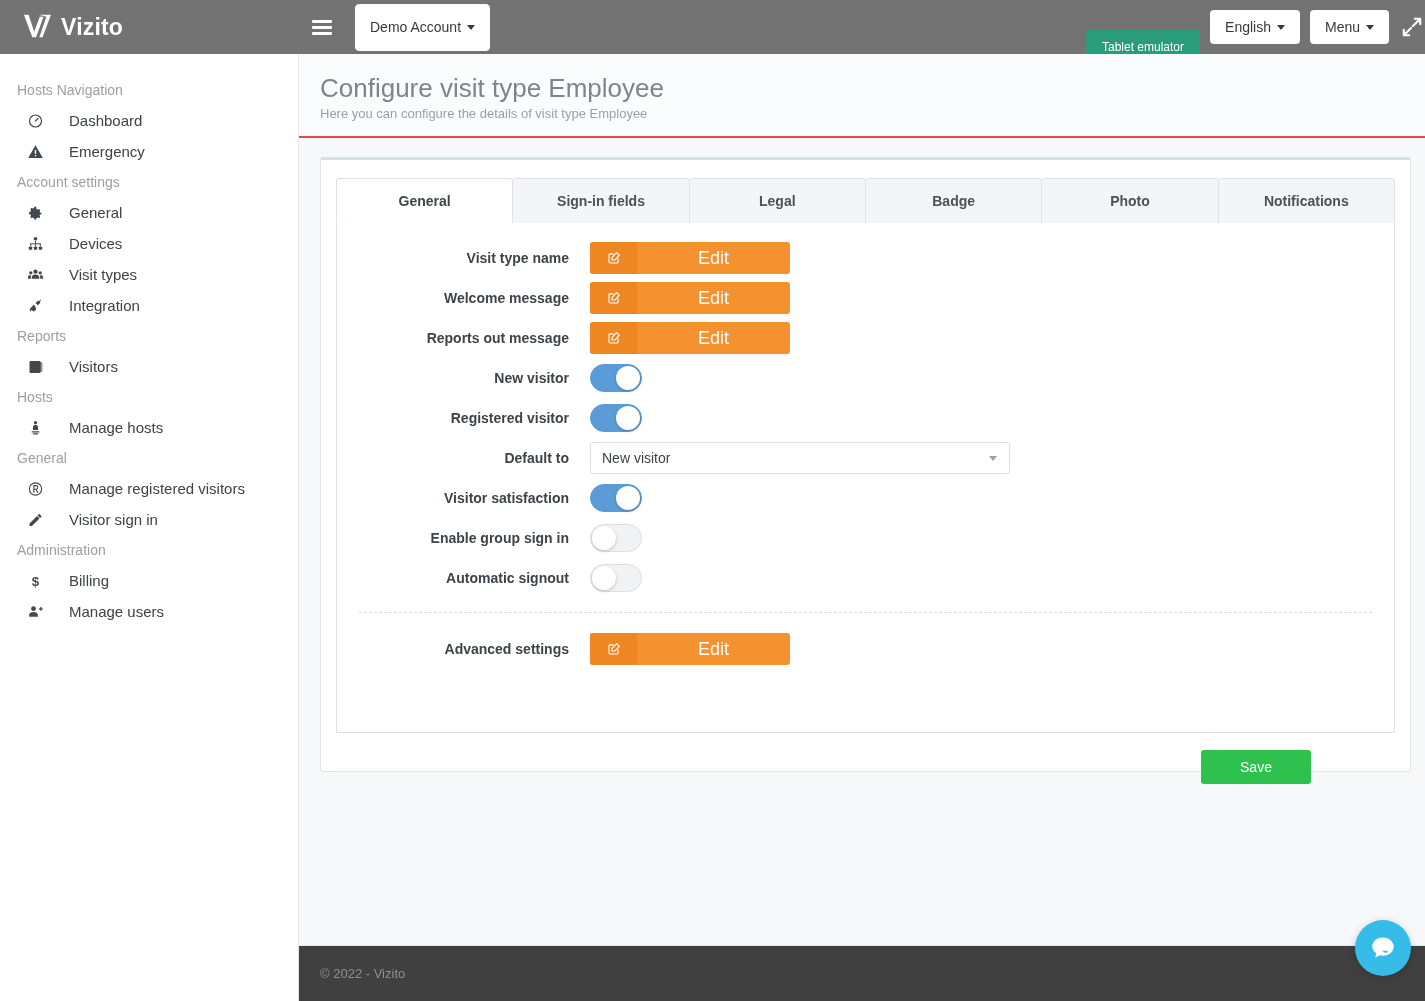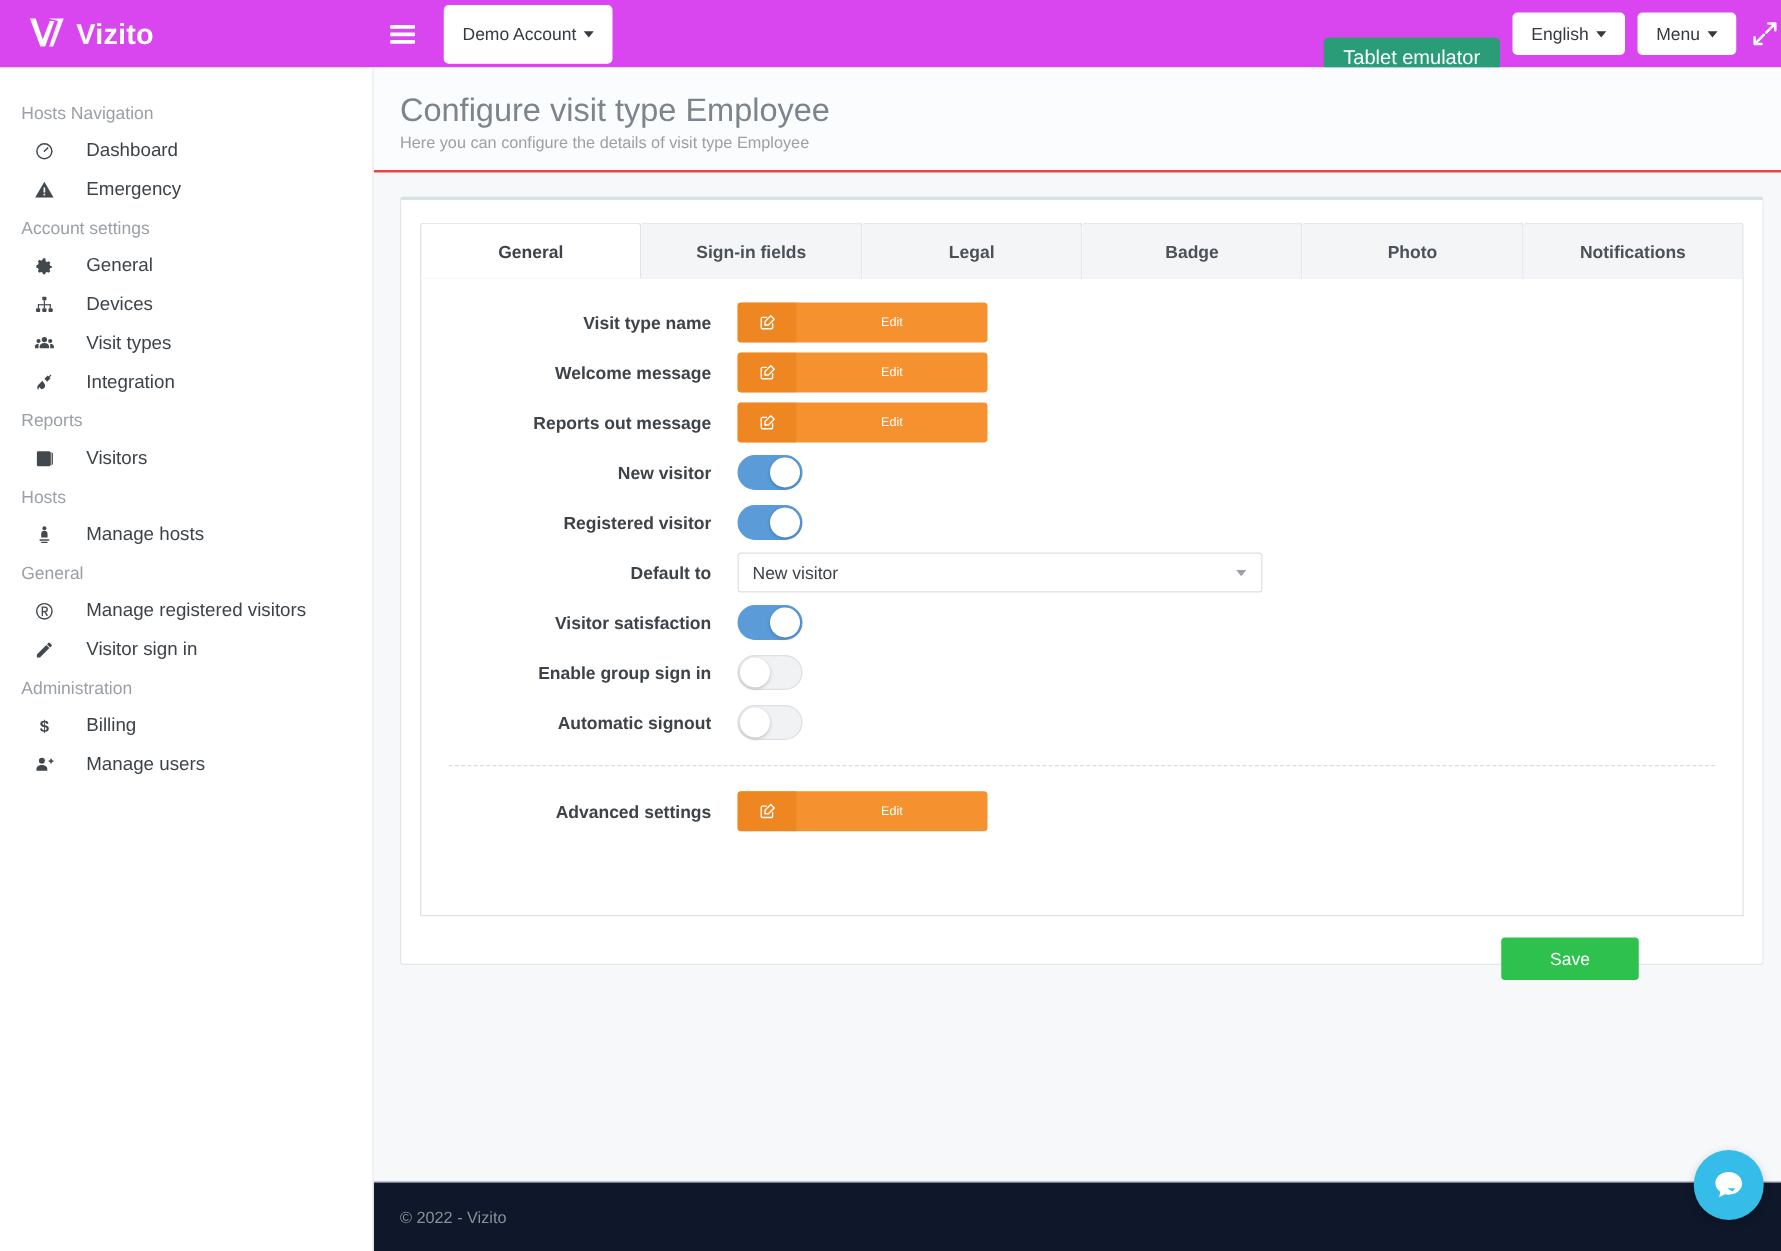--- a/index.html
+++ b/index.html
@@ -7,21 +7,21 @@
     width: 1425px; height: 1001px;
     font-family: "Liberation Sans", sans-serif;
     background: #ffffff;
     overflow: hidden;
   }
 
   
   .topbar {
     position: absolute; top: 0; left: 0;
     width: 1425px; height: 54px;
-    background: #d946ef;
+    background: #737373;
     display: flex; align-items: center;
   }
   .brand {
     width: 300px; height: 54px;
     display: flex; align-items: center; gap: 9px;
     padding-left: 22px;
   }
   .brand-logo { width: 30px; height: 28px; display:block; }
   .brand-text {
     color: #ffffff; font-size: 23px; font-weight: 700;
@@ -55,21 +55,21 @@
   }
   .topbar-right {
     margin-left: auto;
     display: flex; align-items: center; gap: 10px;
     padding-right: 8px;
   }
   .tablet-btn {
     background: #2a9d78; color: #ffffff;
     border: none; border-radius: 4px;
     height: 34px; padding: 0 16px;
-    font-size: 16px; font-family: inherit;
+    font-size: 12px; font-family: inherit;
     cursor: pointer;
     margin-top: 40px;
   }
   .white-btn {
     background: #ffffff; color: #333a40;
     border: none; border-radius: 4px;
     height: 34px; padding: 0 15px;
     font-size: 14px; font-family: inherit;
     display: flex; align-items: center; gap: 6px;
     cursor: pointer;
@@ -200,21 +200,21 @@
   }
   .edit-btn .eb-ico {
     width: 47px;
     background: #ee8722;
     display: flex; align-items: center; justify-content: center;
     color: #ffffff;
   }
   .edit-btn .eb-lbl {
     flex: 1;
     display: flex; align-items: center; justify-content: center;
-    color: #ffffff; font-size: 10px;
+    color: #ffffff; font-size: 18px;
   }
 
   .toggle {
     width: 52px; height: 28px;
     border-radius: 14px;
     position: relative;
     cursor: pointer;
     background: #f1f2f4;
     border: 1px solid #dcdfe3;
     transition: background .15s;
@@ -261,21 +261,21 @@
     border: none; border-radius: 3px;
     width: 110px; height: 34px;
     font-size: 14px; font-family: inherit;
     cursor: pointer;
     margin-left: 40px;
   }
 
   .footer {
     position: absolute; bottom: 0; left: 0;
     width: 1126px; height: 56px;
-    background: #0f172a;
+    background: #404040;
     border-top: 1px solid #e7eaee;
     display: flex; align-items: center;
     padding-left: 21px;
     font-size: 13px; color: #8a9096;
   }
 
   .chat-bubble {
     position: absolute;
     right: 14px; bottom: 25px;
     width: 56px; height: 56px;

